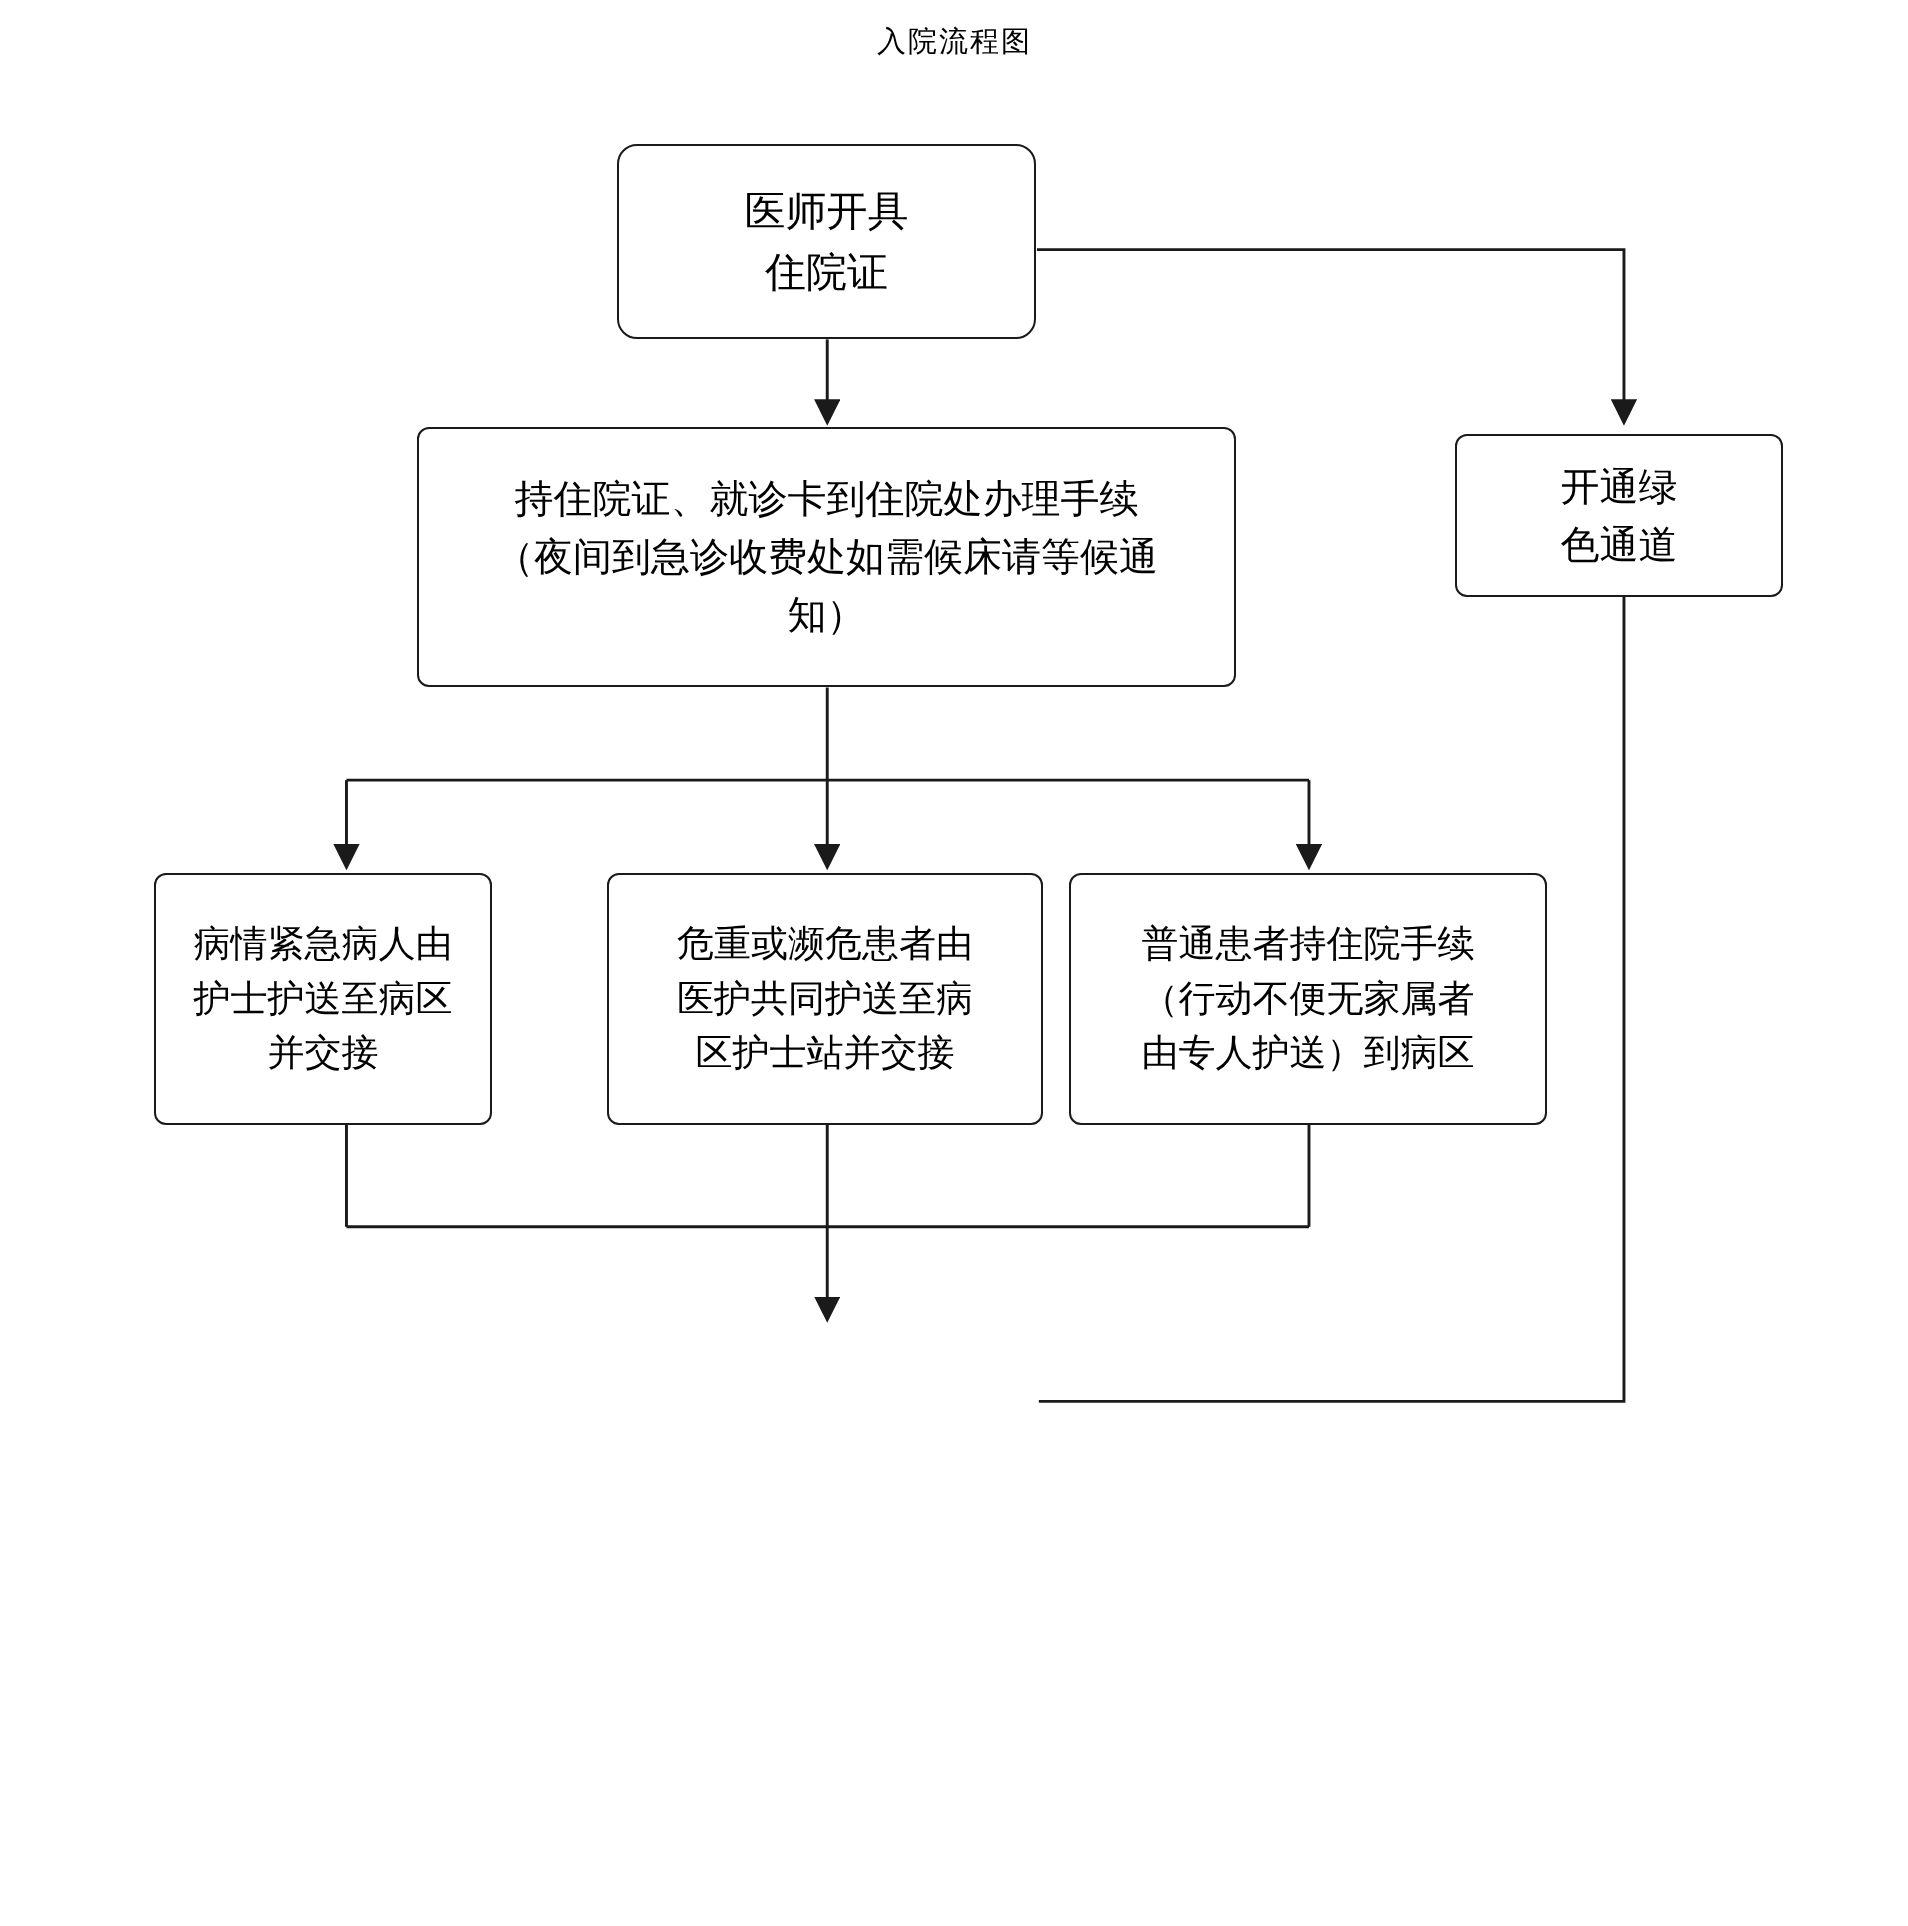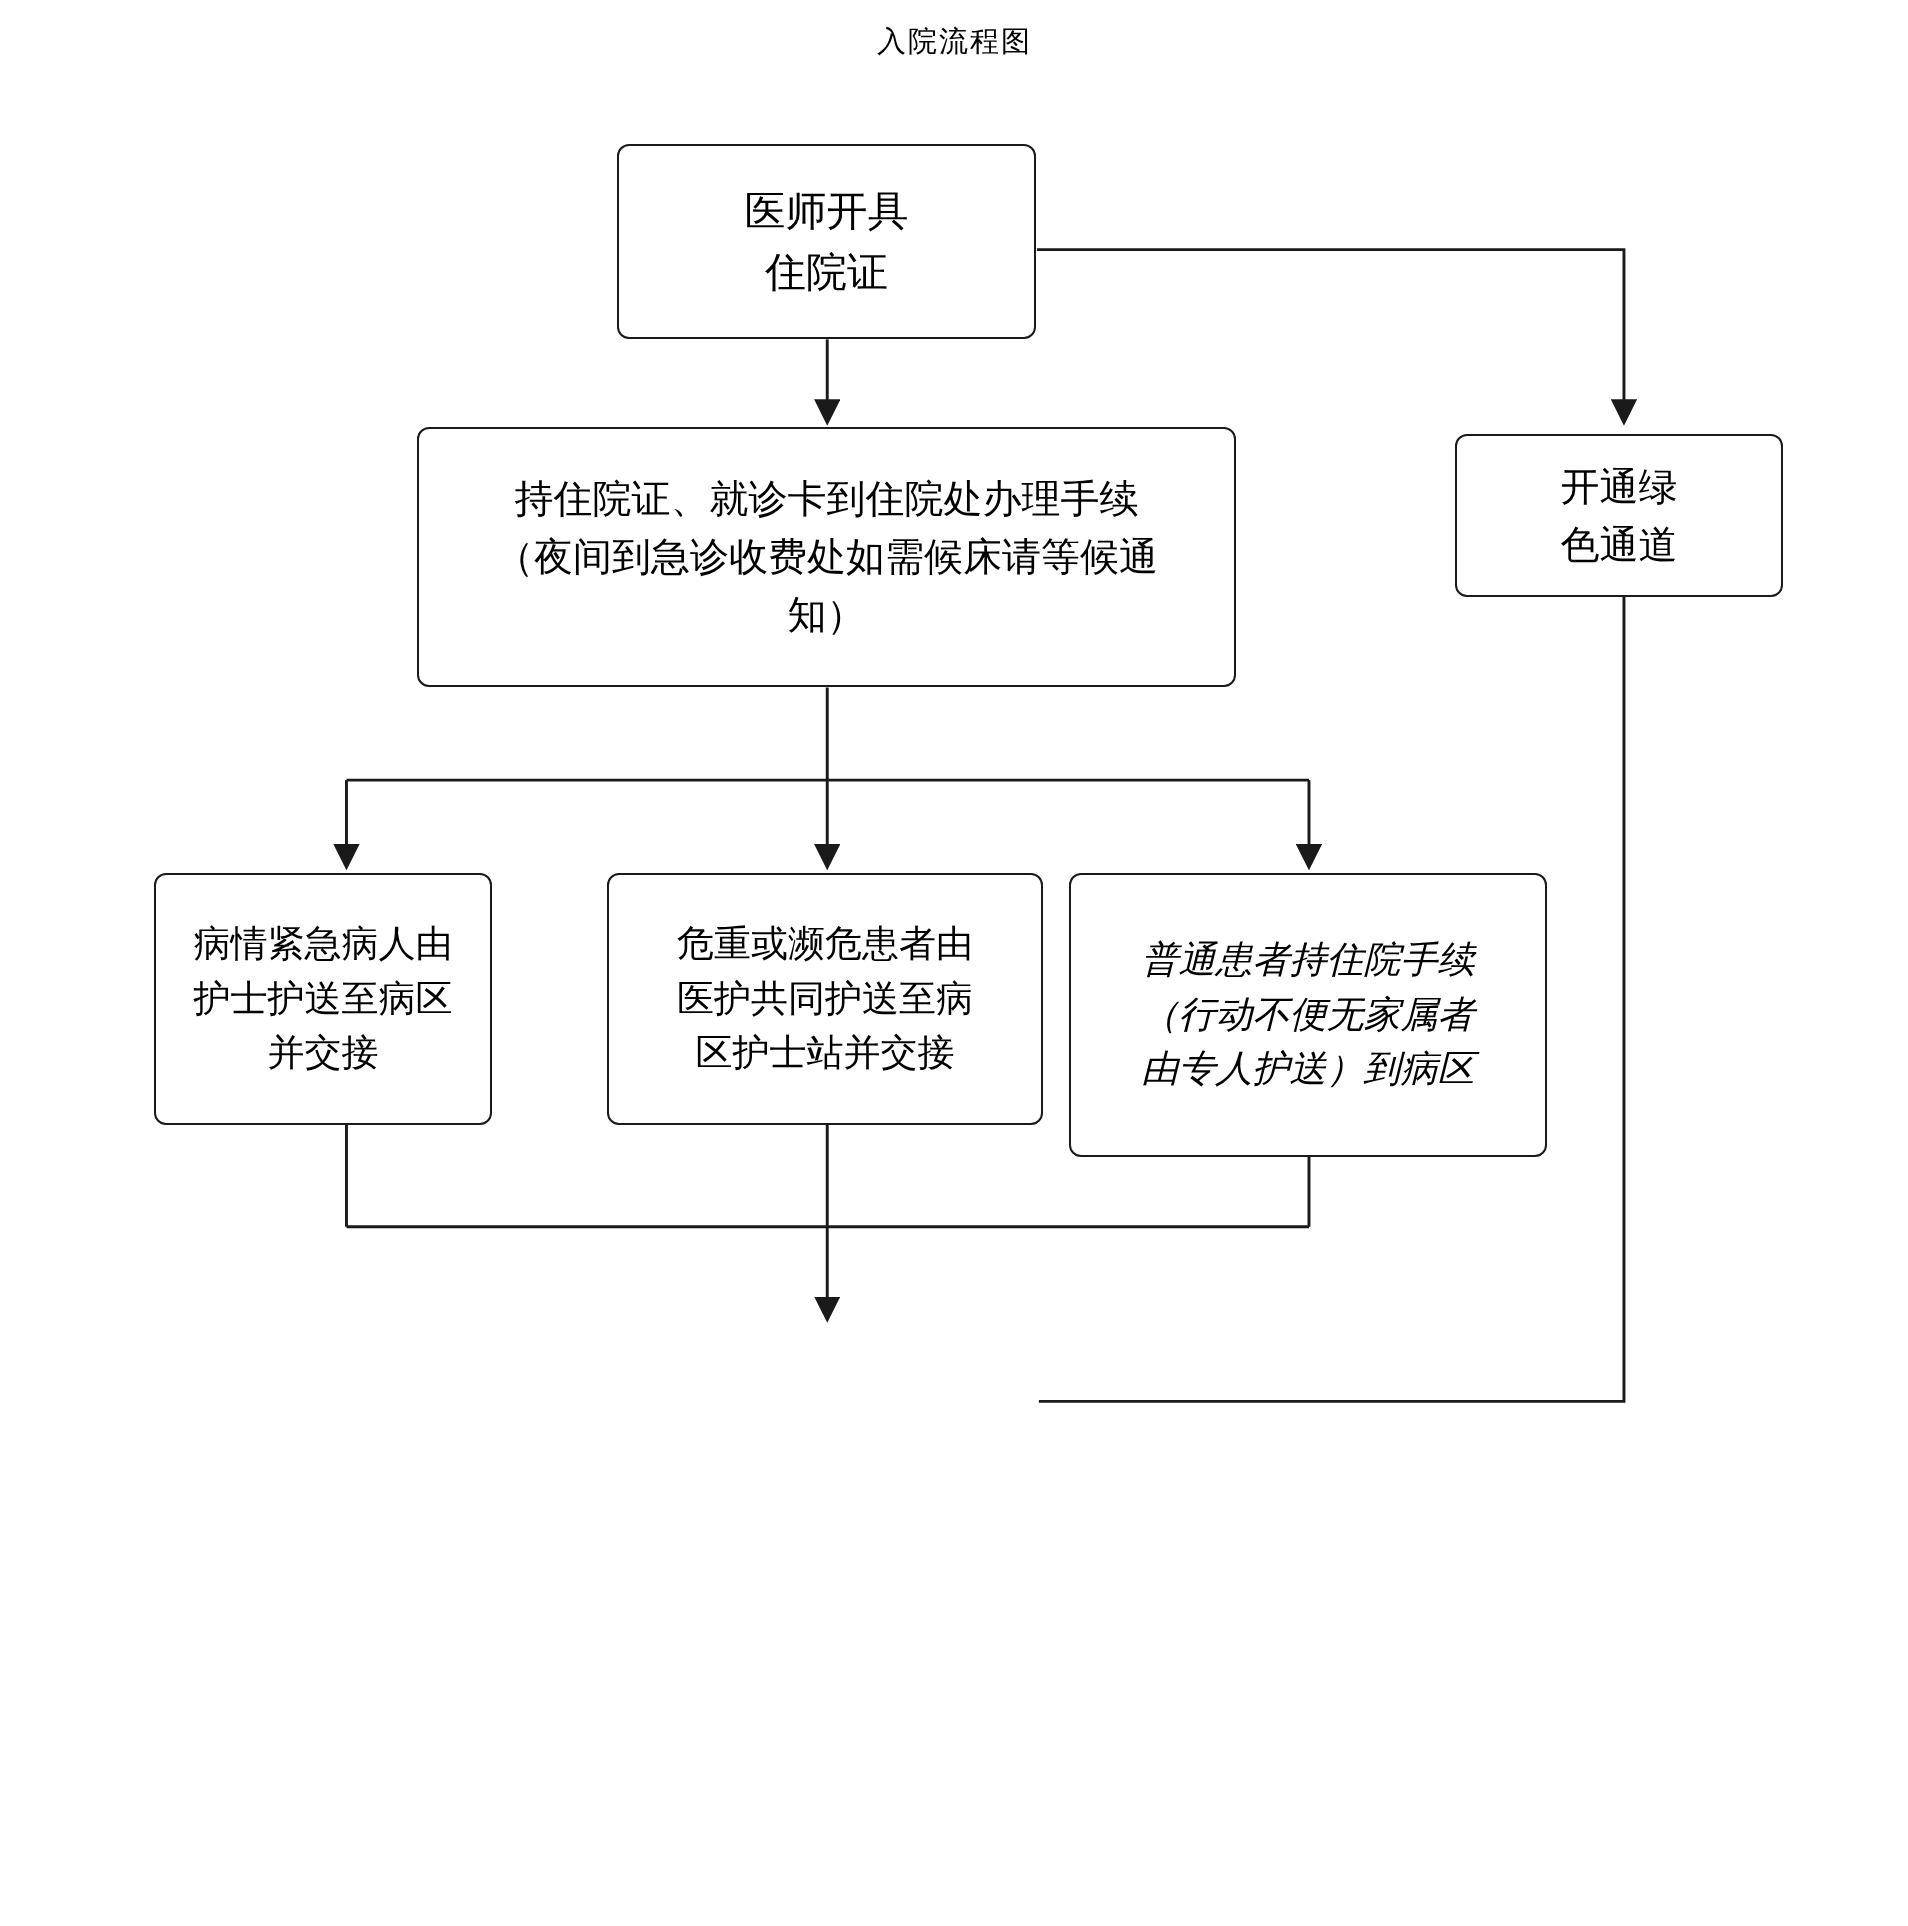--- a/index.html
+++ b/index.html
@@ -40,21 +40,21 @@
     justify-content: center;
     text-align: center;
     line-height: 1.48;
   }
   .node .node-text {
     display: block;
     white-space: pre-line;
     padding: 0 9.8px;
   }
   .terminator {
-    border-radius: 12px;
+    border-radius: 20px;
   }
   .process {
     border-radius: 12px;
   }
   .title {
     position: absolute;
     text-align: center;
     font-size: 29px;
     letter-spacing: 2px;
   }
@@ -125,21 +125,21 @@
 护士护送至病区
 并交接</span>
   </div>
 
   <div class="node process f-38" style="left:607px; top:873px; width:436px; height:252px;justify-content:center;">
     <span class="node-text">危重或濒危患者由
 医护共同护送至病
 区护士站并交接</span>
   </div>
 
-  <div class="node process f-38" style="left:1069px; top:873px; width:478px; height:284px;font-style:italic;">
+  <div class="node process f-38" style="left:1069px; top:873px; width:478px; height:252px;">
     <span class="node-text">普通患者持住院手续
 （行动不便无家属者
 由专人护送）到病区</span>
   </div>
 
 
 </div>
 
 
 </body></html>

